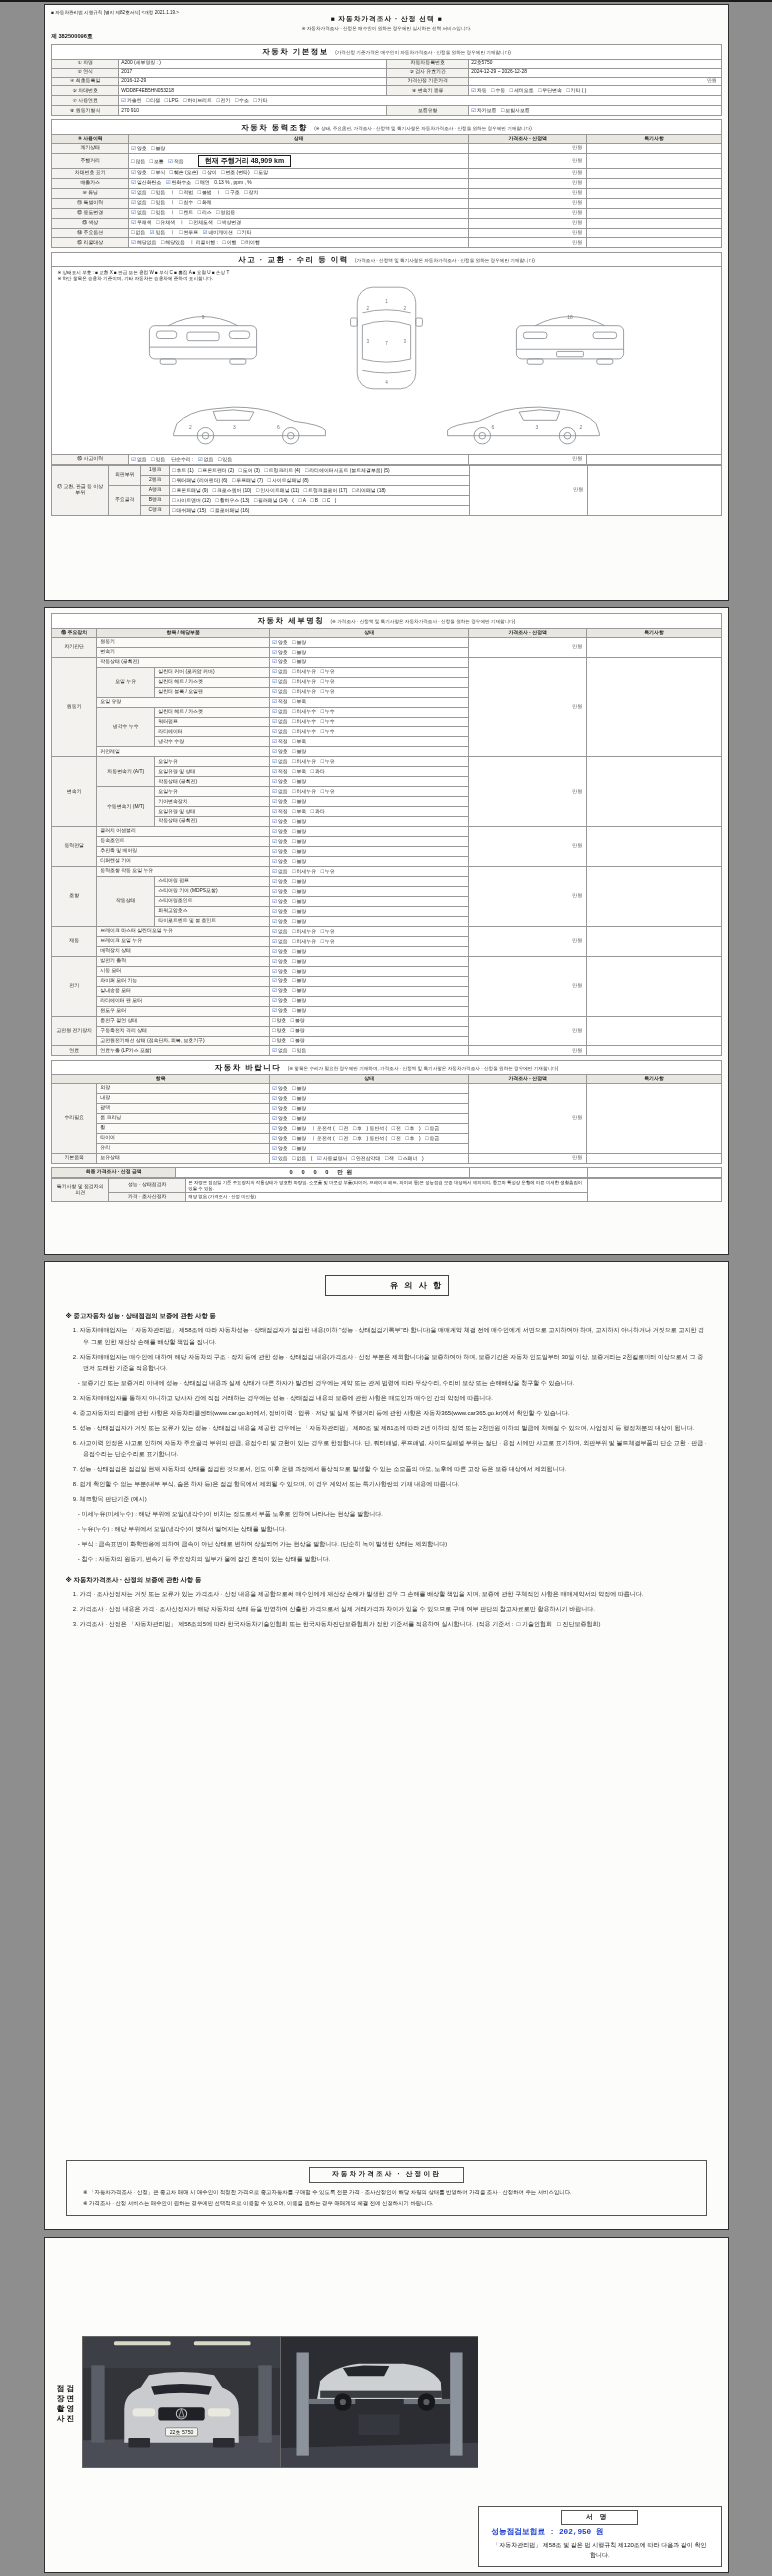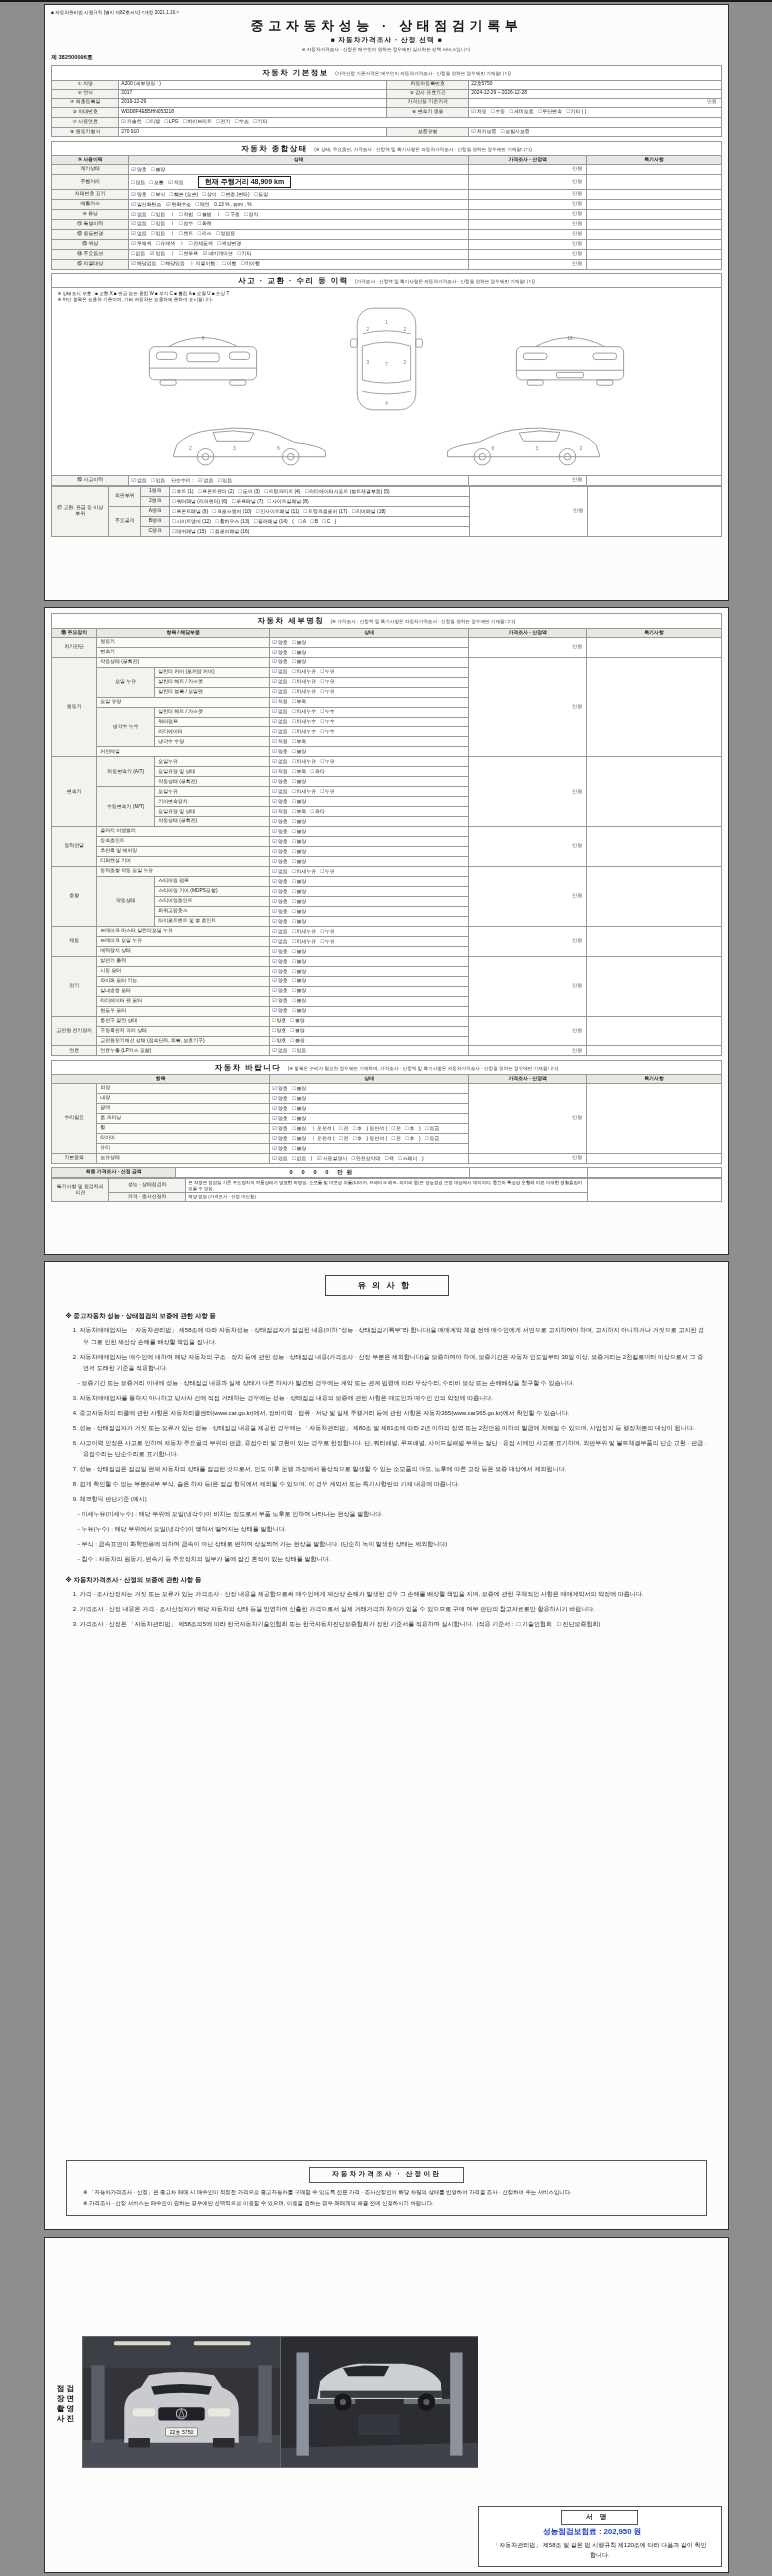--- a/index.html
+++ b/index.html
@@ -48,45 +48,44 @@
   .kmbox { display:inline-block; border:1px solid #1c1c1c; padding:0.5px 6.2px; margin-left:9.3px; font-weight:bold; font-size:7px; background:#fff; }
 
   .legend-wrap { border:0.5px solid #999; border-bottom:none; padding:2.6px 5.2px 1px; background:#fff; }
   .legend { font-size:4.6px; color:#222; margin-bottom:1px; }
   .diagrams { display:flex; flex-wrap:wrap; justify-content:space-evenly; align-items:center; padding:2.1px 0 3.1px; background:#fff; }
   .diagrams svg { stroke:#8a8f94; fill:none; stroke-width:1.6; }
   .diagrams text { stroke:none; fill:#777; font-size:9px; }
   .dia-row2 { width:100%; display:flex; justify-content:space-evenly; margin-top:3.1px; }
 
   
-  .notice-title-box { border:0.8px solid #444; width:124px; margin:0 auto 9.3px; text-align:center; padding:3.6px 0; font-size:8.2px; font-weight:bold; letter-spacing:6.2px; }
+  .notice-title-box { border:0.8px solid #444; width:124px; margin:0 auto 9.3px; text-align:right; padding:3.6px 0; font-size:8.2px; font-weight:bold; letter-spacing:6.2px; }
   .notice-head { font-size:6.4px; font-weight:bold; margin:7.2px 0 4.1px; }
   .noteline { font-size:6px; line-height:1.9; color:#1d1d1d; white-space:pre-wrap; padding-left:17.5px; text-indent:-10.3px; margin-bottom:3.6px; }
   .notice-box { border:0.5px solid #555; margin-top:auto; padding:5.2px 9.3px 4.1px; }
   .notice-box-title { border:0.5px solid #555; width:155px; margin:0 auto 5.2px; text-align:center; padding:2.6px 0; font-weight:bold; font-size:6.7px; letter-spacing:2.1px; }
   .notice-box .noteline { margin-bottom:2.1px; line-height:1.7; font-size:5.4px; }
 
   
   .photo-title { text-align:center; font-size:7.7px; font-weight:bold; letter-spacing:2.1px; margin:2.1px 0 4.1px; }
   .photo { width:198px; margin:0 auto 5.2px; border:0.5px solid #666; line-height:0; }
   .sign-box { width:100%; border:0.5px solid #555; margin-top:auto; padding:3.1px 12.4px 5.2px; background:#fff; }
   .sign-title-box { border:0.5px solid #555; width:77px; margin:0 auto 2.1px; text-align:center; padding:2.1px 0; font-weight:bold; font-size:6.7px; letter-spacing:7.2px; }
-  .sign-fee { text-align:center; color:#1b3fd0; font-weight:bold; font-size:7.7px; margin:1px 15.5px 3.1px 0; }
+  .sign-fee { text-align:left; color:#1b3fd0; font-weight:bold; font-size:7.7px; margin:1px 15.5px 3.1px 0;font-family:Liberation Mono, monospace; }
   .sign-line { text-align:center; font-size:6px; line-height:1.7; color:#111; }
 
   .photo svg { display:block; }
 </style>
 </head>
 <body>
 
 <div class="topbar"></div>
 
 <div class="sheet" id="sheet1">
   <div class="form-ref">■ 자동차관리법 시행규칙 [별지 제82호서식] &lt;개정 2021.1.19.&gt;</div>
-  <h1 class="title">중고자동차성능 · 상태점검기록부</h1>
   <div class="sub">■ 자동차가격조사 · 산정 선택 ■</div>
   <div class="subnote">※ 자동차가격조사 · 산정은 매수인이 원하는 경우에만 실시하는 선택 서비스입니다.</div>
   <div class="docno">제 382500096호</div>
 
   <div class="sec">
     <span class="sec-t">자동차 기본정보</span>
     <span class="sec-n">(가격산정 기준가격은 매수인이 자동차가격조사 · 산정을 원하는 경우에만 기재합니다)</span>
   </div>
   <table class="tb">
     <colgroup>
@@ -127,21 +126,21 @@
         <tr>
           <td class="g">⑧ 원동기형식</td>
           <td class="v">270 910</td>
           <td class="g">보증유형</td>
           <td><span class="opt on"><span class="bx">☑</span>자가보증</span><span class="opt"><span class="bx">□</span>보험사보증</span></td>
         </tr>
       </tbody>
   </table>
 
   <div class="sec" style="margin-top:3.1px">
-    <span class="sec-t">자동차 종합상태</span>
+    <span class="sec-t">자동차 동력조향</span>
     <span class="sec-n">(※ 상태, 주요옵션, 가격조사 · 산정액 및 특기사항은 자동차가격조사 · 산정을 원하는 경우에만 기재합니다)</span>
   </div>
   <table class="tb">
     <colgroup>
         <col style="width:77px">
         <col style="width:340px">
         <col style="width:118px">
         <col>
       </colgroup>
     <tbody>

